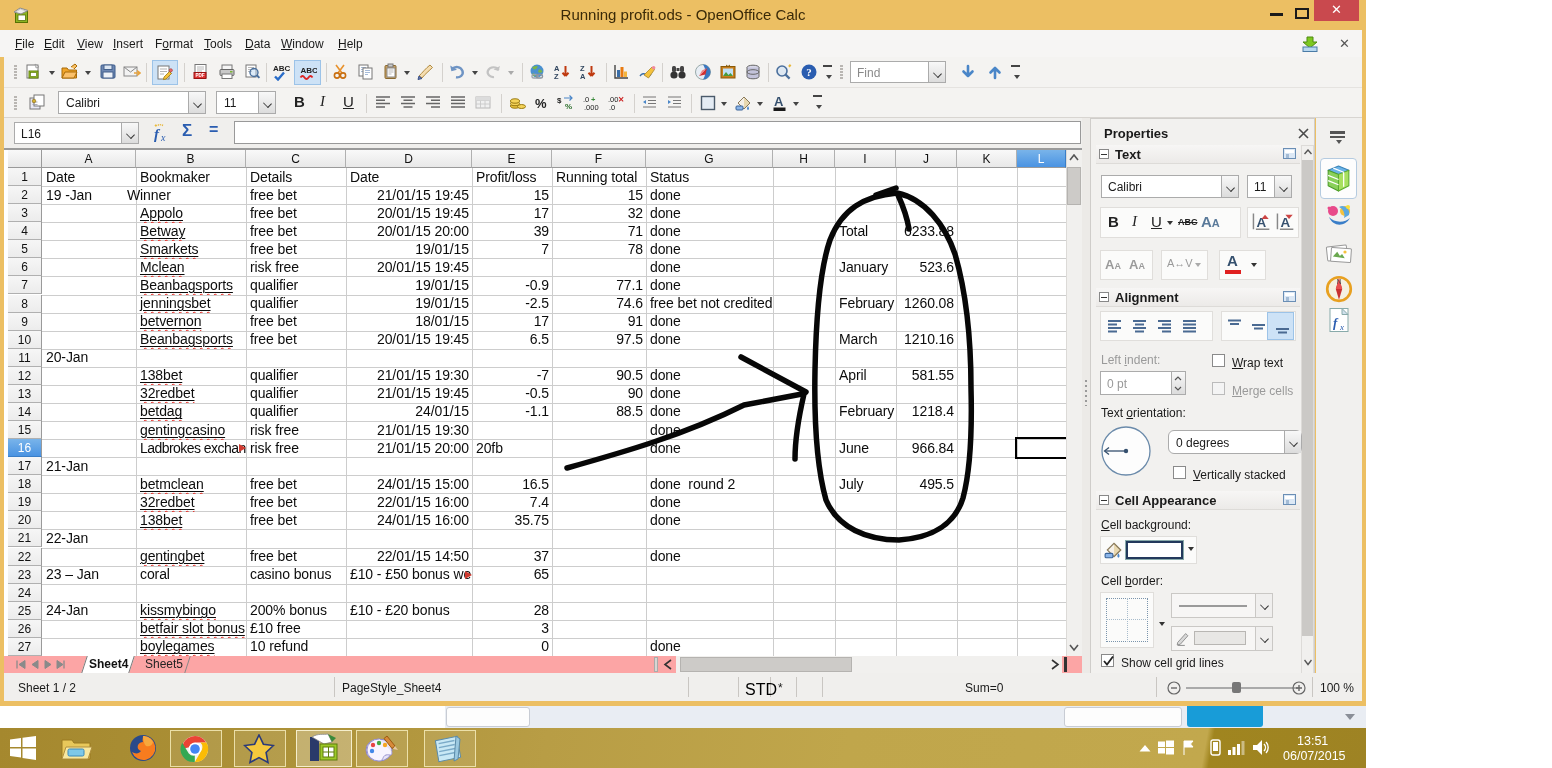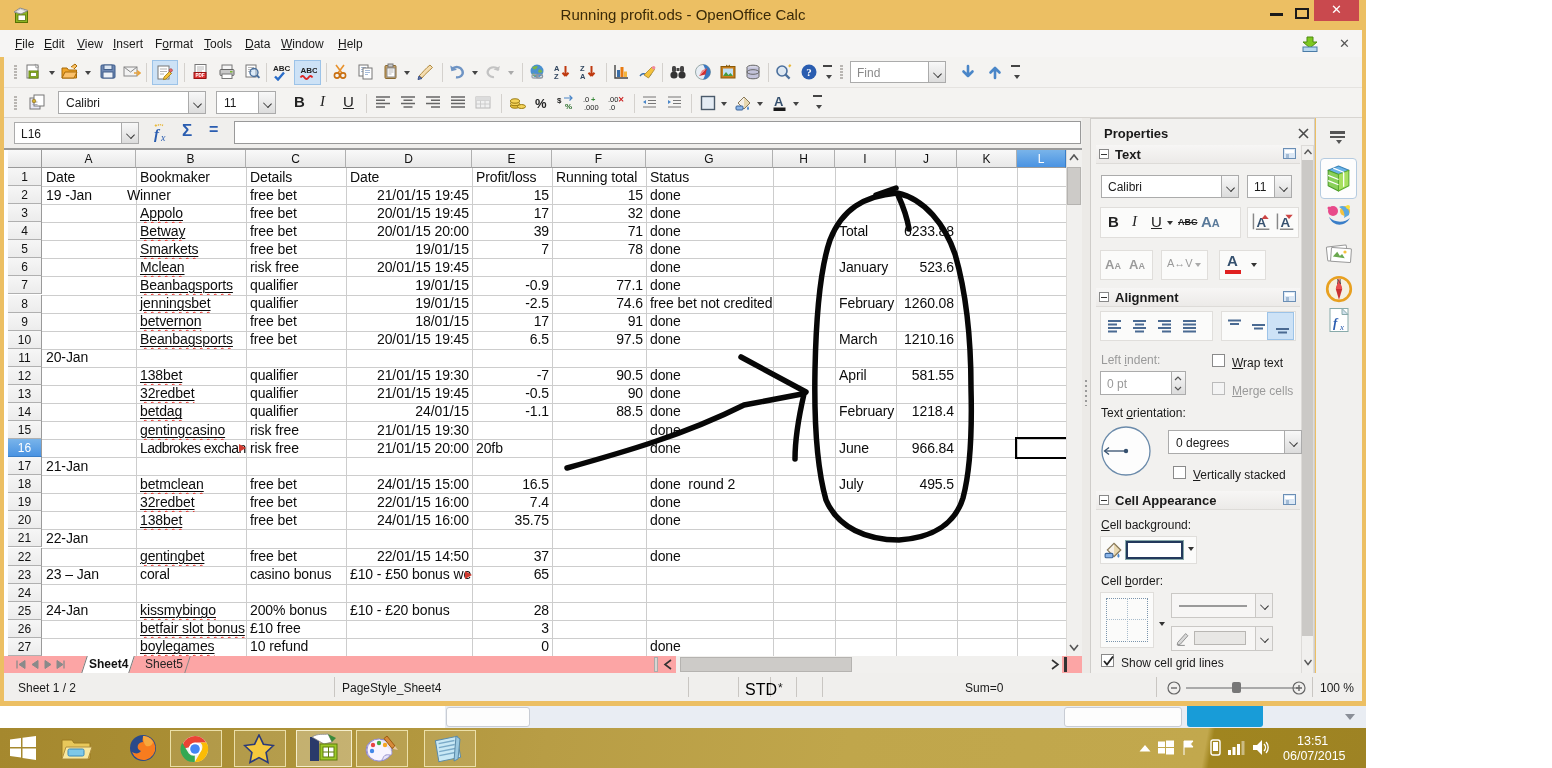--- a/index.html
+++ b/index.html
@@ -740,21 +740,21 @@
 <div class="ptxt" style="left:141px;top:237px;font-size:12px;"><u>W</u>rap text</div>
 <div class="cb dis" style="left:121px;top:263px;"></div>
 <div class="ptxt dis" style="left:141px;top:265px;font-size:12px;"><u>M</u>erge cells</div>
 <div class="ptxt" style="left:10px;top:287px;font-size:12px;">Text <u>o</u>rientation:</div>
 <svg class="abs" style="left:8px;top:305px;" width="54" height="54">
           <circle cx="27" cy="27" r="24" fill="#fdfdfd" stroke="#6a8aaa" stroke-width="1.3"></circle>
           <circle cx="27" cy="27" r="2.2" fill="#35506e"></circle>
           <path d="M27 27 h-21" stroke="#35506e" stroke-width="1.3"></path>
           <path d="M10 23.5 l-4.5 3.5 4.5 3.5" fill="none" stroke="#35506e" stroke-width="1.3"></path>
         </svg>
-<div class="combo" style="left:77px;top:311px;width:134px;height:24px;">
+<div class="combo" style="left:77px;top:311px;width:134px;height:24px;border-radius:6px;">
           <span style="position:absolute;left:7px;top:5px;">0 degrees</span>
           <span class="ar"></span>
         </div>
 <div class="cb" style="left:82px;top:347px;"></div>
 <div class="ptxt" style="left:102px;top:349px;font-size:12px;"><u>V</u>ertically stacked</div>
 <div style="position:absolute;left:5px;top:372px;width:204px;height:19px;background:linear-gradient(180deg,#f7f6f5,#eceae8);border-bottom:1px solid #dddbd8;"></div>
 <div class="abs" style="left:8px;top:376px;width:10px;height:10px;background:#fff;border:1px solid #888;"></div>
 <div class="abs" style="left:10px;top:380.6px;width:6px;height:1.4px;background:#333;"></div>
 <div class="phead" style="left:24px;top:374px;">Cell Appearance</div>
 <svg class="abs" style="left:192px;top:375px;" width="13" height="11">

